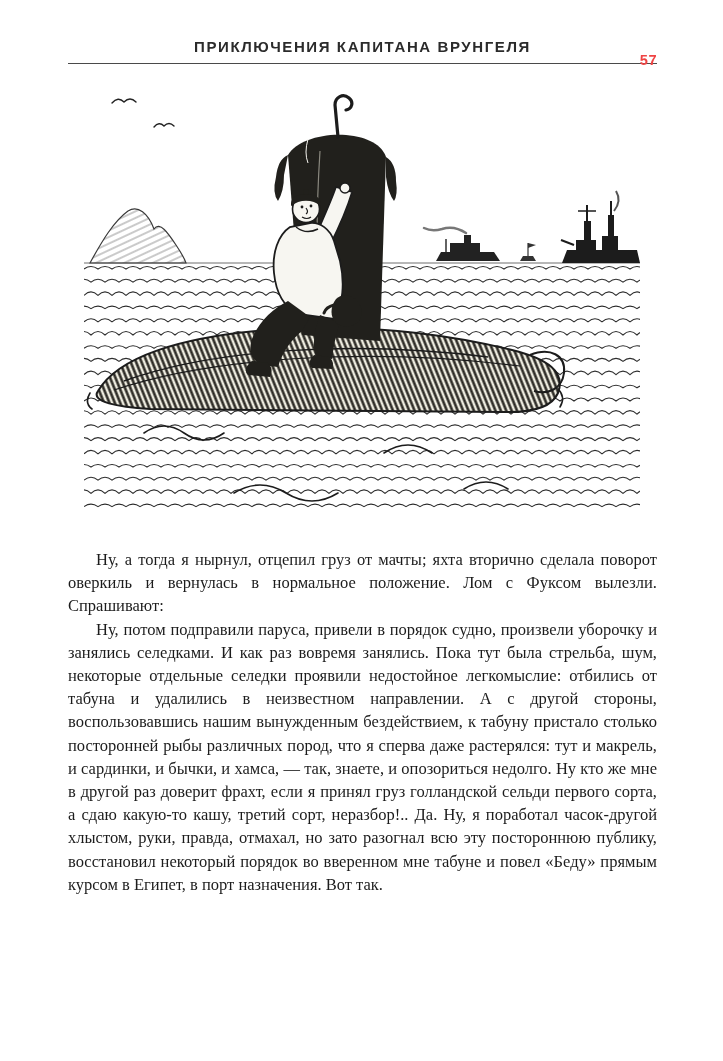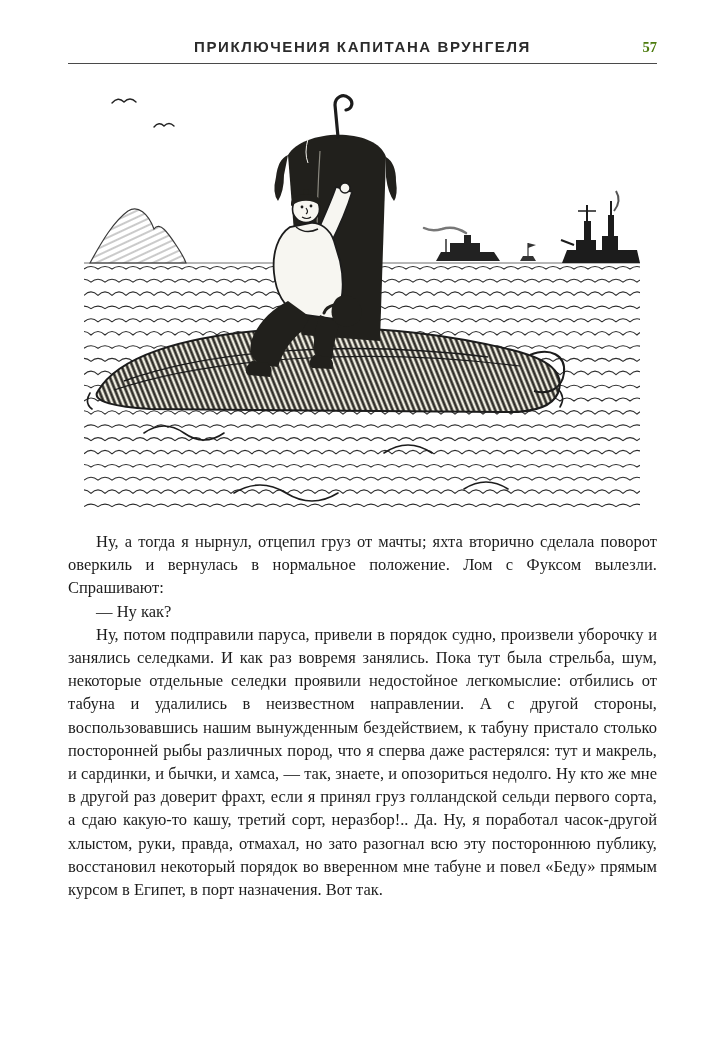--- a/index.html
+++ b/index.html
@@ -25,42 +25,42 @@
     font-family: "Liberation Sans", sans-serif;
     font-size: 15px;
     font-weight: bold;
     letter-spacing: 1.6px;
     color: #2b2b2b;
     white-space: nowrap;
   }
   .page-number {
     position: absolute;
     right: 0;
-    top: 1px;
-    font-family: Liberation Serif, serif;
+    top: 15px;
+    font-family: Liberation Mono, monospace;
     font-size: 14.5px;
     font-weight: bold;
-    color: #4d7c0f;
+    color: #ef4444;
   }
   .header-rule {
     border: none;
     border-top: 1.2px solid #4a4a4a;
     margin-top: 7px;
   }
   .figure {
     position: absolute;
     top: 93px;
     left: 0;
     right: 0;
     display: flex;
     justify-content: center;
   }
   .body-text {
     position: absolute;
-    top: 530px;
+    top: 548px;
     left: 68px;
     right: 66px;
     font-size: 16.5px;
     line-height: 23.2px;
     text-align: justify;
     hyphens: auto;
     -webkit-hyphens: auto;
   }
   .body-text p { text-indent: 28px; }
 </style>
@@ -181,17 +181,16 @@
         <path d="M60,340 q20,-14 40,0 q20,14 40,0"></path>
         <path d="M300,360 q24,-16 48,0"></path>
         <path d="M150,400 q26,-16 52,0 q26,16 52,0"></path>
         <path d="M380,396 q22,-14 44,0"></path>
       </g>
     </svg>
   </div>
 
   <div class="body-text">
     <p>Ну, а тогда я нырнул, отцепил груз от мачты; яхта вторично сделала поворот оверкиль и вернулась в нормальное положение. Лом с Фуксом вылезли. Спрашивают:</p>
-    <p>— Ну как?</p>
     <p>Ну, потом подправили паруса, привели в порядок судно, произвели уборочку и занялись селедками. И как раз вовремя занялись. Пока тут была стрельба, шум, некоторые отдельные селедки проявили недостойное легкомыслие: отбились от табуна и удалились в неизвестном направлении. А с другой стороны, воспользовавшись нашим вынужденным бездействием, к табуну пристало столько посторонней рыбы различных пород, что я сперва даже растерялся: тут и макрель, и сардинки, и бычки, и хамса, — так, знаете, и опозориться недолго. Ну кто же мне в другой раз доверит фрахт, если я принял груз голландской сельди первого сорта, а сдаю какую-то кашу, третий сорт, неразбор!.. Да. Ну, я поработал часок-другой хлыстом, руки, правда, отмахал, но зато разогнал всю эту постороннюю публику, восстановил некоторый порядок во вверенном мне табуне и повел «Беду» прямым курсом в Египет, в порт назначения. Вот так.</p>
   </div>
 
 </div>
 
 </body></html>

